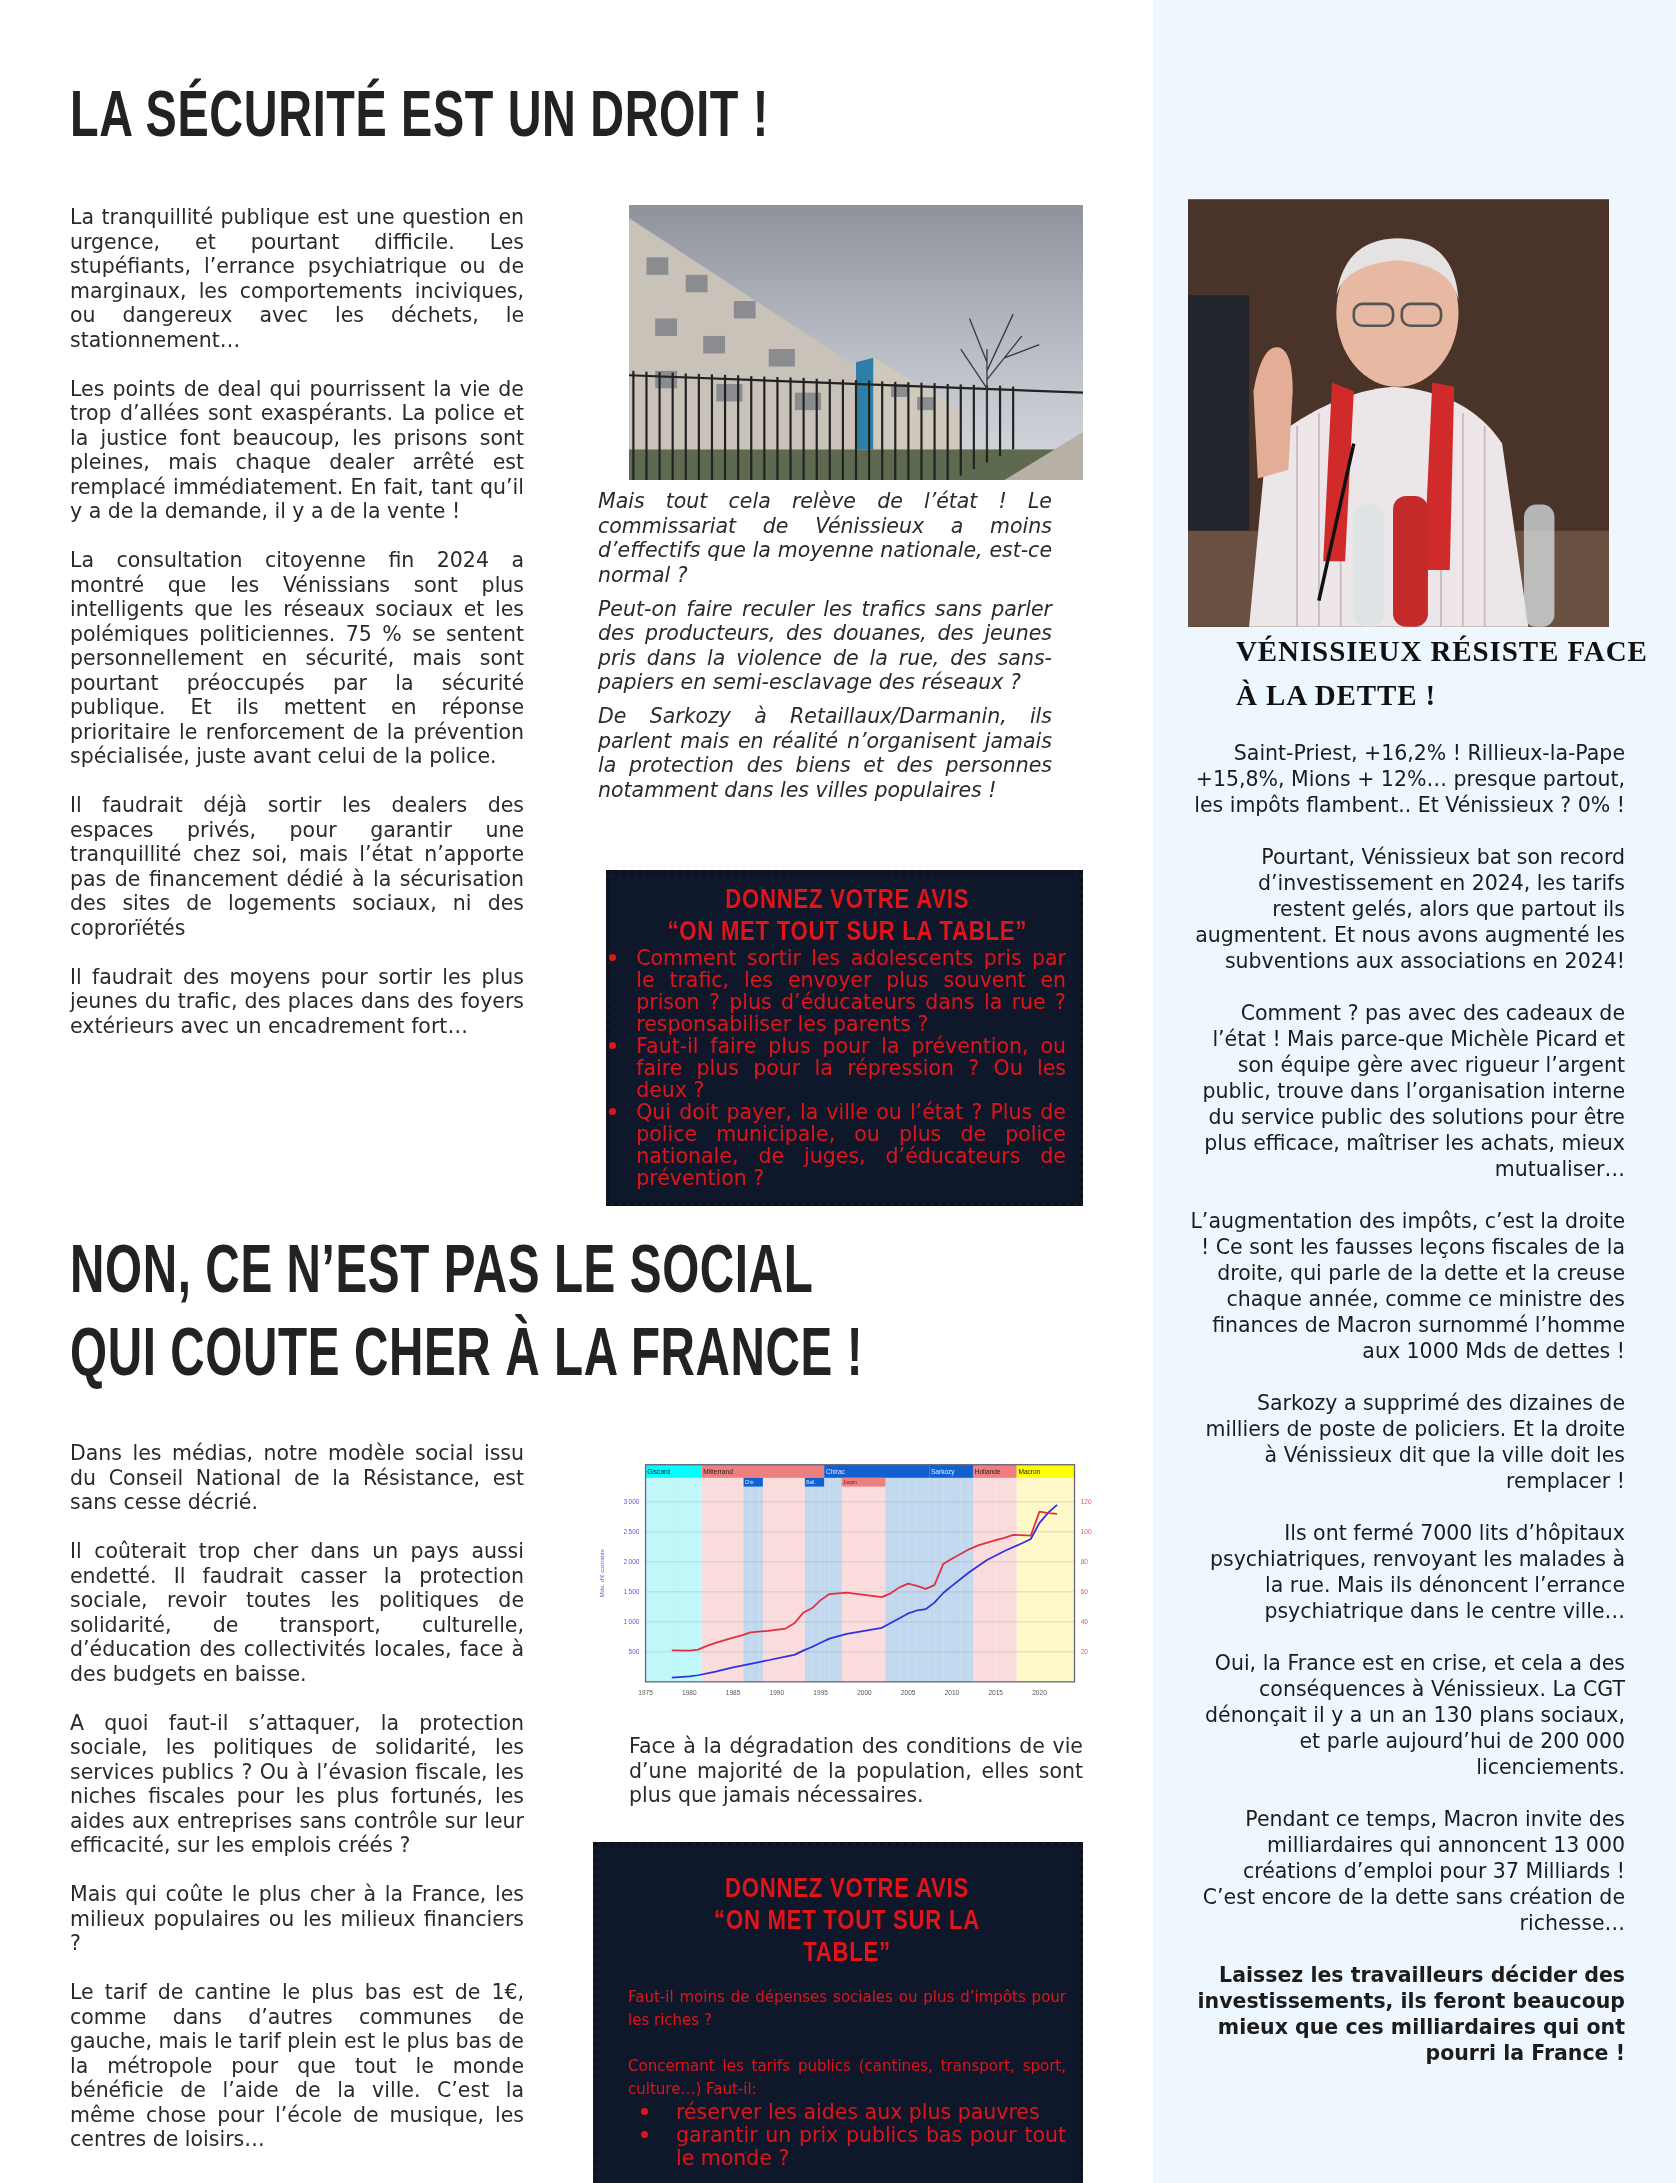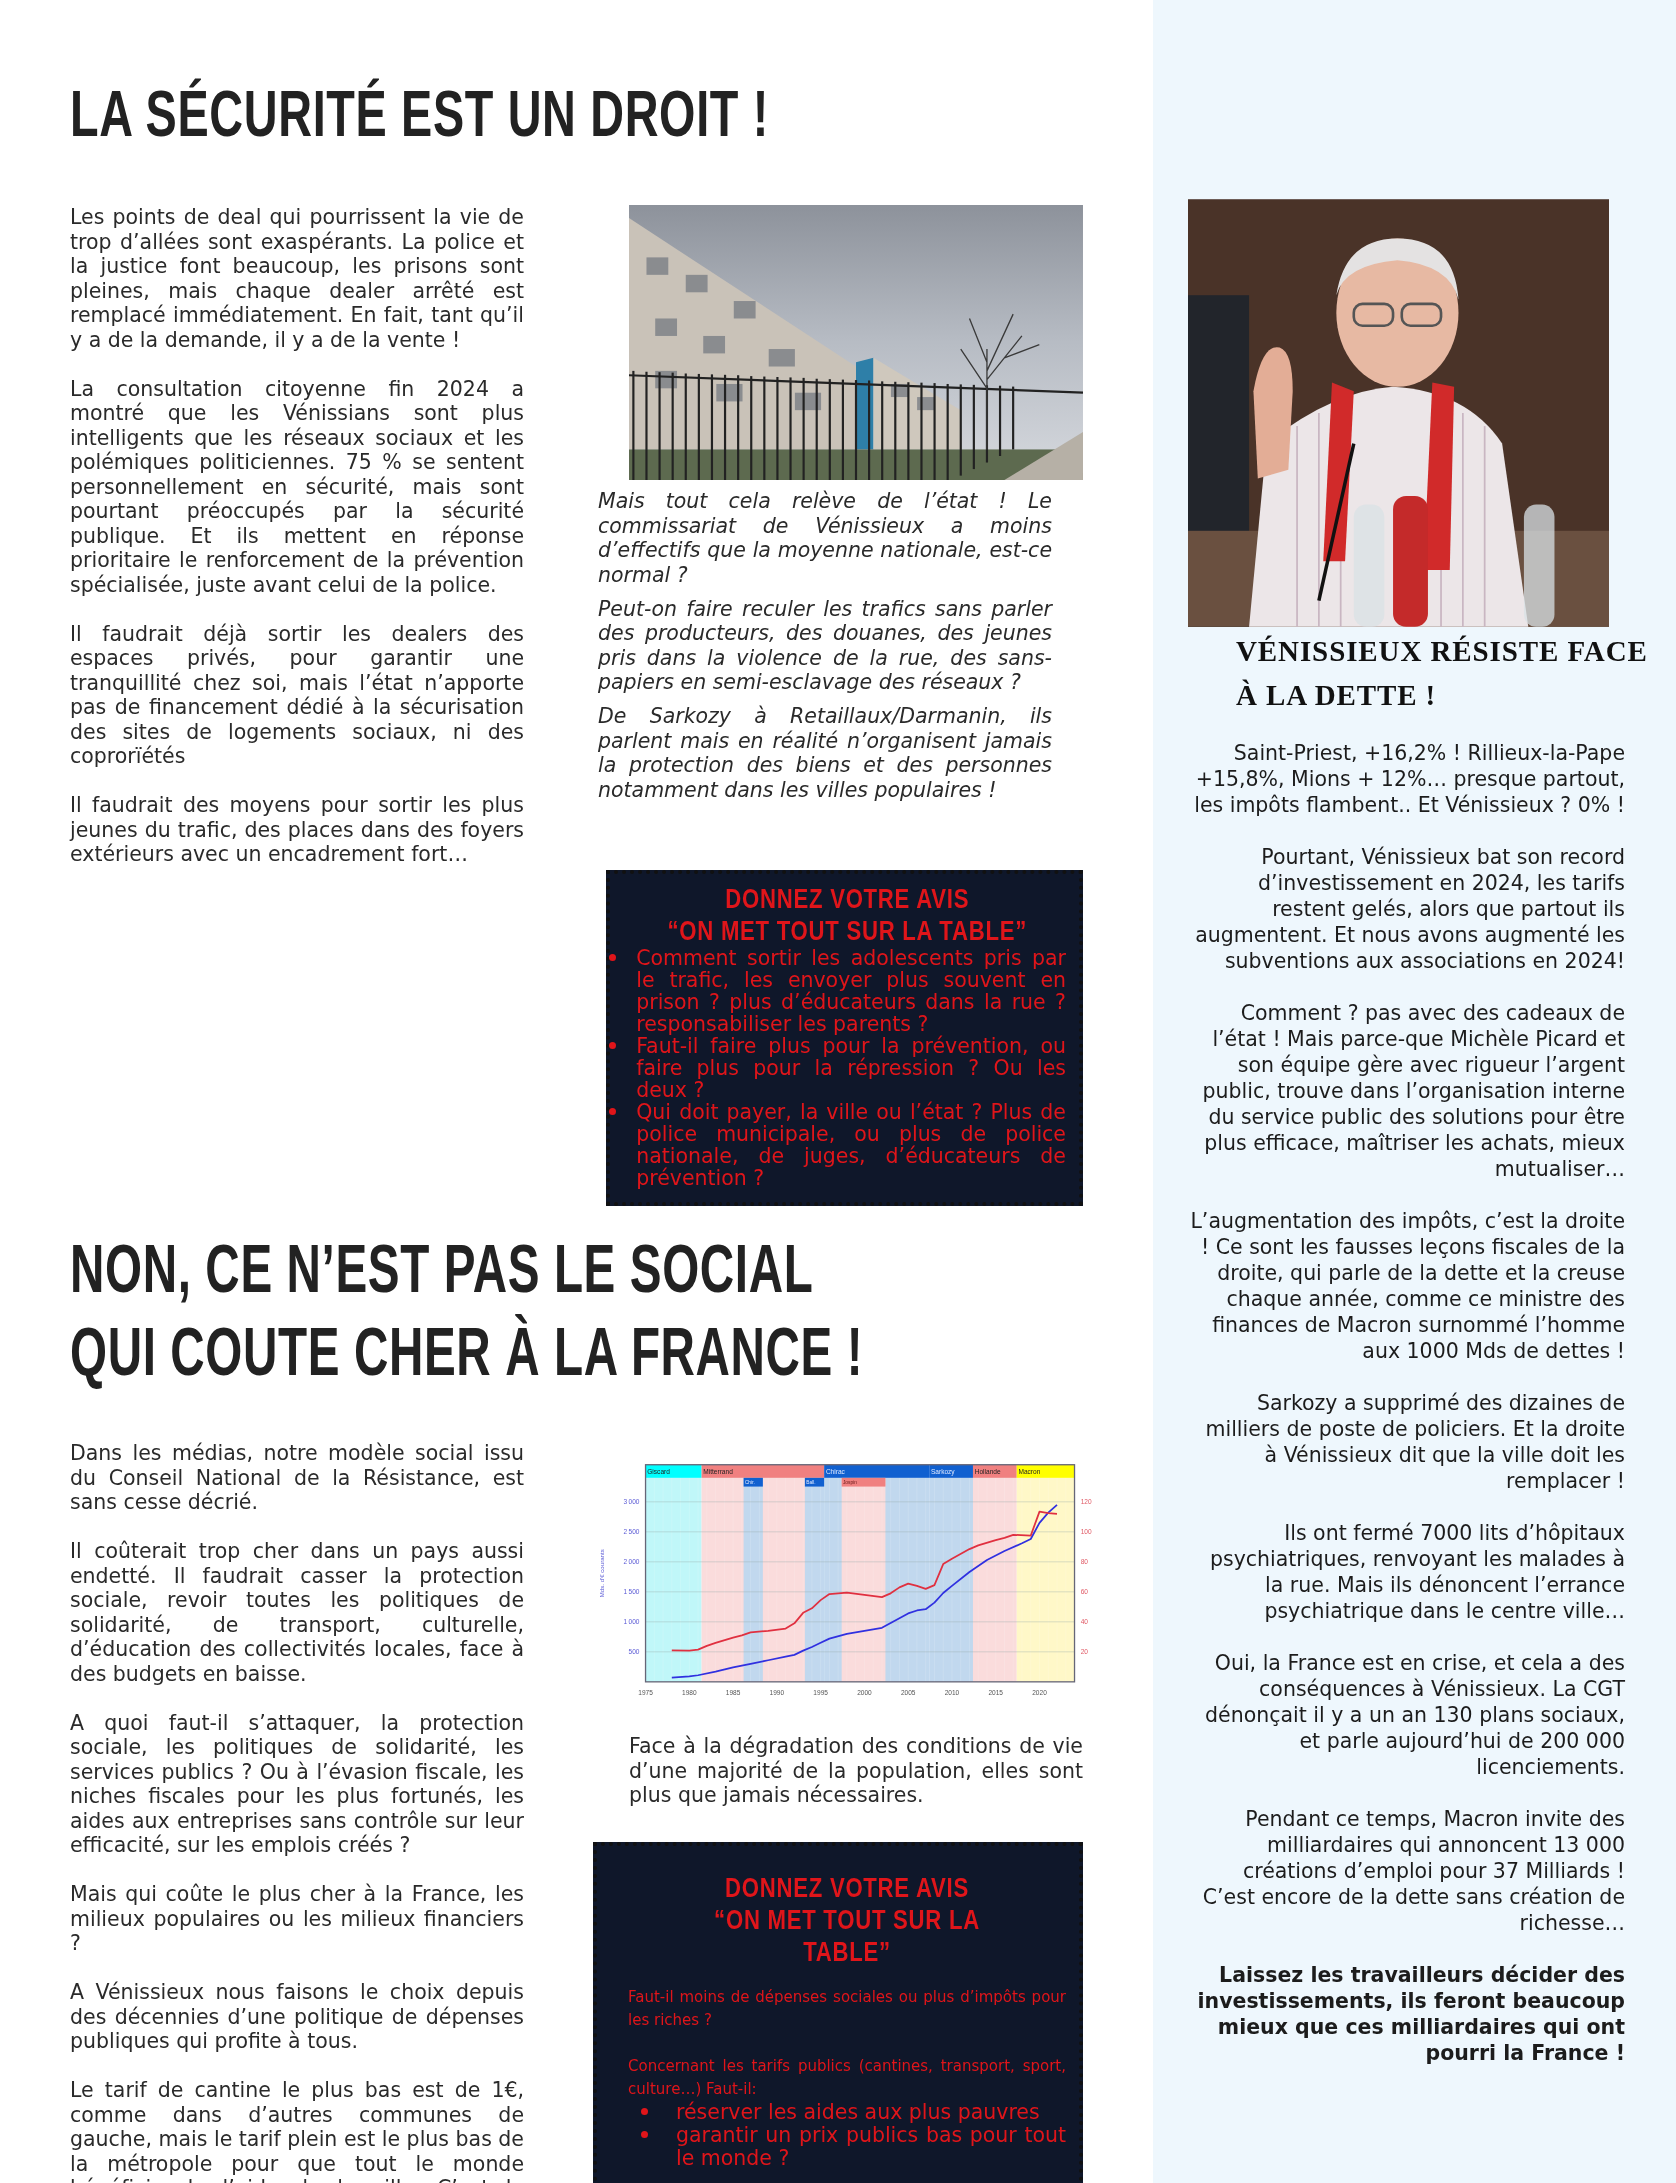--- a/index.html
+++ b/index.html
@@ -48,20 +48,21 @@
   .chart-wrap svg { position: absolute; left: 0; top: 0; }
 </style>
 </head>
 <body>
 
 <div class="right-panel"></div>
 
 <h1 class="headline h1">LA SÉCURITÉ EST UN DROIT !</h1>
 
 <div class="body-text col1">
+  <p>La tranquillité publique est une question en urgence, et pourtant difficile. Les stupéfiants, l’errance psychiatrique ou de marginaux, les comportements inciviques, ou dangereux avec les déchets, le stationnement…</p>
   <p>Les points de deal qui pourrissent la vie de trop d’allées sont exaspérants. La police et la justice font beaucoup, les prisons sont pleines, mais chaque dealer arrêté est remplacé immédiatement. En fait, tant qu’il y a de la demande, il y a de la vente !</p>
   <p>La consultation citoyenne fin 2024 a montré que les Vénissians sont plus intelligents que les réseaux sociaux et les polémiques politiciennes. 75 % se sentent personnellement en sécurité, mais sont pourtant préoccupés par la sécurité publique. Et ils mettent en réponse prioritaire le renforcement de la prévention spécialisée, juste avant celui de la police.</p>
   <p>Il faudrait déjà sortir les dealers des espaces privés, pour garantir une tranquillité chez soi, mais l’état n’apporte pas de financement dédié à la sécurisation des sites de logements sociaux, ni des coprorïétés</p>
   <p>Il faudrait des moyens pour sortir les plus jeunes du trafic, des places dans des foyers extérieurs avec un encadrement fort…</p>
 </div>
 
 <div class="photo photo-building" aria-label="Immeubles de logements sociaux derrière une grille, ciel nuageux">
   <svg width="454" height="275" viewBox="0 0 1040 630">
     <defs>
       <linearGradient id="sky" x1="0" y1="0" x2="0" y2="1">
@@ -149,21 +150,20 @@
 <div class="headline h2">
   <div>NON, CE N’EST PAS LE SOCIAL</div>
   <div>QUI COUTE CHER À LA FRANCE !</div>
 </div>
 
 <div class="body-text col1b">
   <p>Dans les médias, notre modèle social issu du Conseil National de la Résistance, est sans cesse décrié.</p>
   <p>Il coûterait trop cher dans un pays aussi endetté. Il faudrait casser la protection sociale, revoir toutes les politiques de solidarité, de transport, culturelle, d’éducation des collectivités locales, face à des budgets en baisse.</p>
   <p>A quoi faut-il s’attaquer, la protection sociale, les politiques de solidarité, les services publics ? Ou à l’évasion fiscale, les niches fiscales pour les plus fortunés, les aides aux entreprises sans contrôle sur leur efficacité, sur les emplois créés ?</p>
   <p>Mais qui coûte le plus cher à la France, les milieux populaires ou les milieux financiers ?</p>
-  <p>A Vénissieux nous faisons le choix depuis des décennies d’une politique de dépenses publiques qui profite à tous.</p>
   <p>Le tarif de cantine le plus bas est de 1€, comme dans d’autres communes de gauche, mais le tarif plein est le plus bas de la métropole pour que tout le monde bénéficie de l’aide de la ville. C’est la même chose pour l’école de musique, les centres de loisirs…</p>
 
 </div>
 
 <div class="chart-wrap">
   <svg id="debt-svg" width="498" height="258" viewBox="0 0 1140 590">
       <rect x="118" y="68" width="128.26122448979774" height="467" fill="#c0f7f9"></rect>
       <rect x="246.26122448979774" y="68" width="280.57142857142856" height="467" fill="#fadcdc"></rect>
       <rect x="526.8326530612263" y="68" width="240.48979591836735" height="467" fill="#c1d8ee"></rect>
       <rect x="767.3224489795937" y="68" width="100.20408163265301" height="467" fill="#c1d8ee"></rect>

